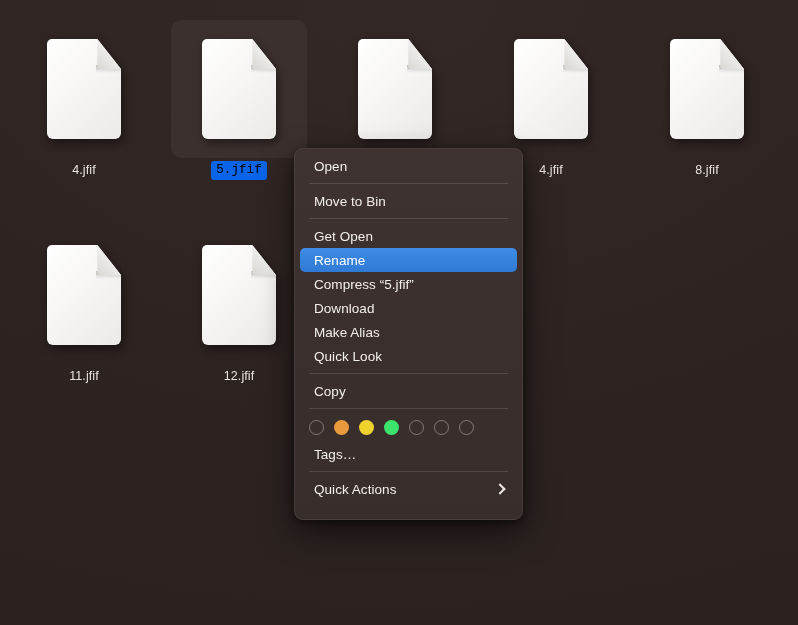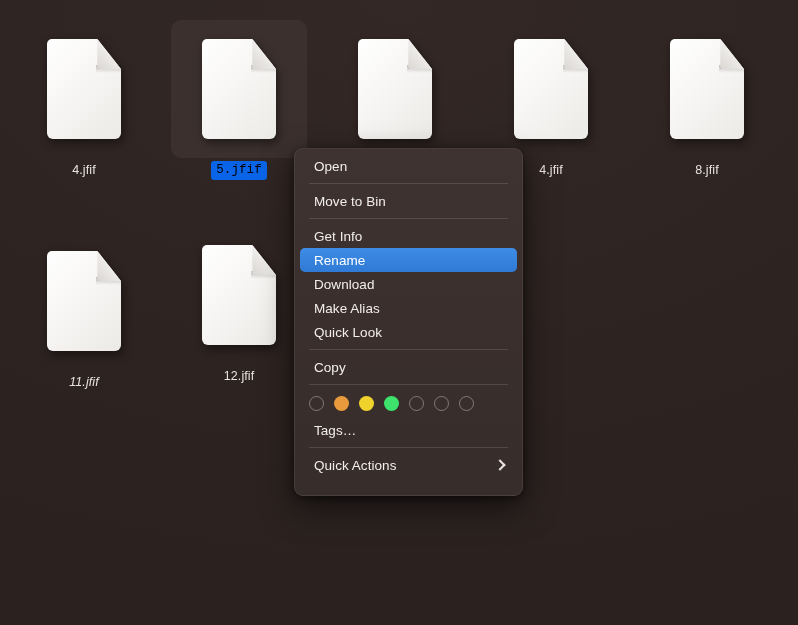--- a/index.html
+++ b/index.html
@@ -225,21 +225,21 @@
       <div class="icon-cell" style="left: 639px; top: 20px;">
         <div class="icon-hit">
           <div class="doc">
             <div class="page"></div>
             <div class="foldshade"></div>
             <div class="fold"></div>
           </div>
         </div>
         <div class="icon-label">8.jfif</div>
       </div>
-      <div class="icon-cell" style="left: 16px; top: 232px; font-style: italic;">
+      <div class="icon-cell" style="left: 16px; top: 226px;">
         <div class="icon-hit">
           <div class="doc">
             <div class="page"></div>
             <div class="foldshade"></div>
             <div class="fold"></div>
           </div>
         </div>
         <div class="icon-label">11.jfif</div>
       </div>
       <div class="icon-cell" style="left: 171px; top: 226px;">
@@ -258,24 +258,27 @@
 <div id="context-menu">
     <div class="menu-item">
       <span class="label">Open</span>
     </div>
     <div class="menu-sep"></div>
     <div class="menu-item">
       <span class="label">Move to Bin</span>
     </div>
     <div class="menu-sep"></div>
     <div class="menu-item">
-      <span class="label">Get Info</span>
+      <span class="label">Get Open</span>
     </div>
     <div class="menu-item highlighted">
       <span class="label">Rename</span>
+    </div>
+    <div class="menu-item">
+      <span class="label">Compress “5.jfif”</span>
     </div>
     <div class="menu-item">
       <span class="label">Download</span>
     </div>
     <div class="menu-item">
       <span class="label">Make Alias</span>
     </div>
     <div class="menu-item">
       <span class="label">Quick Look</span>
     </div>

